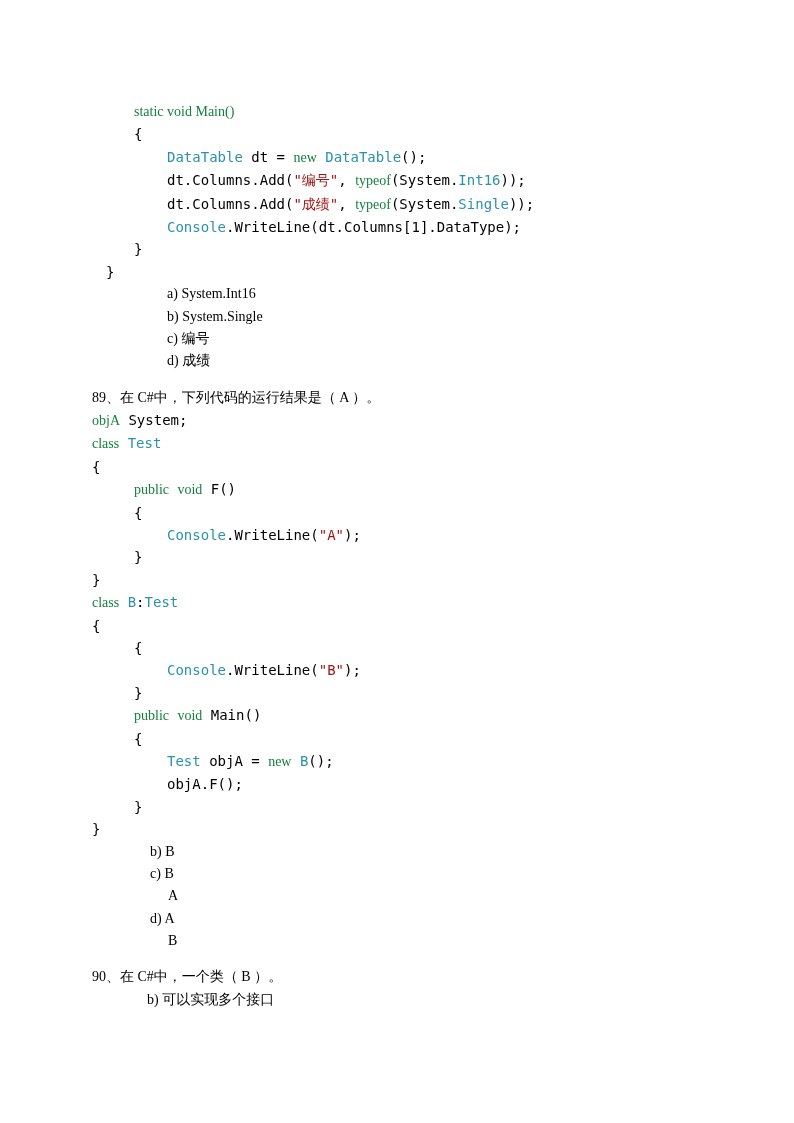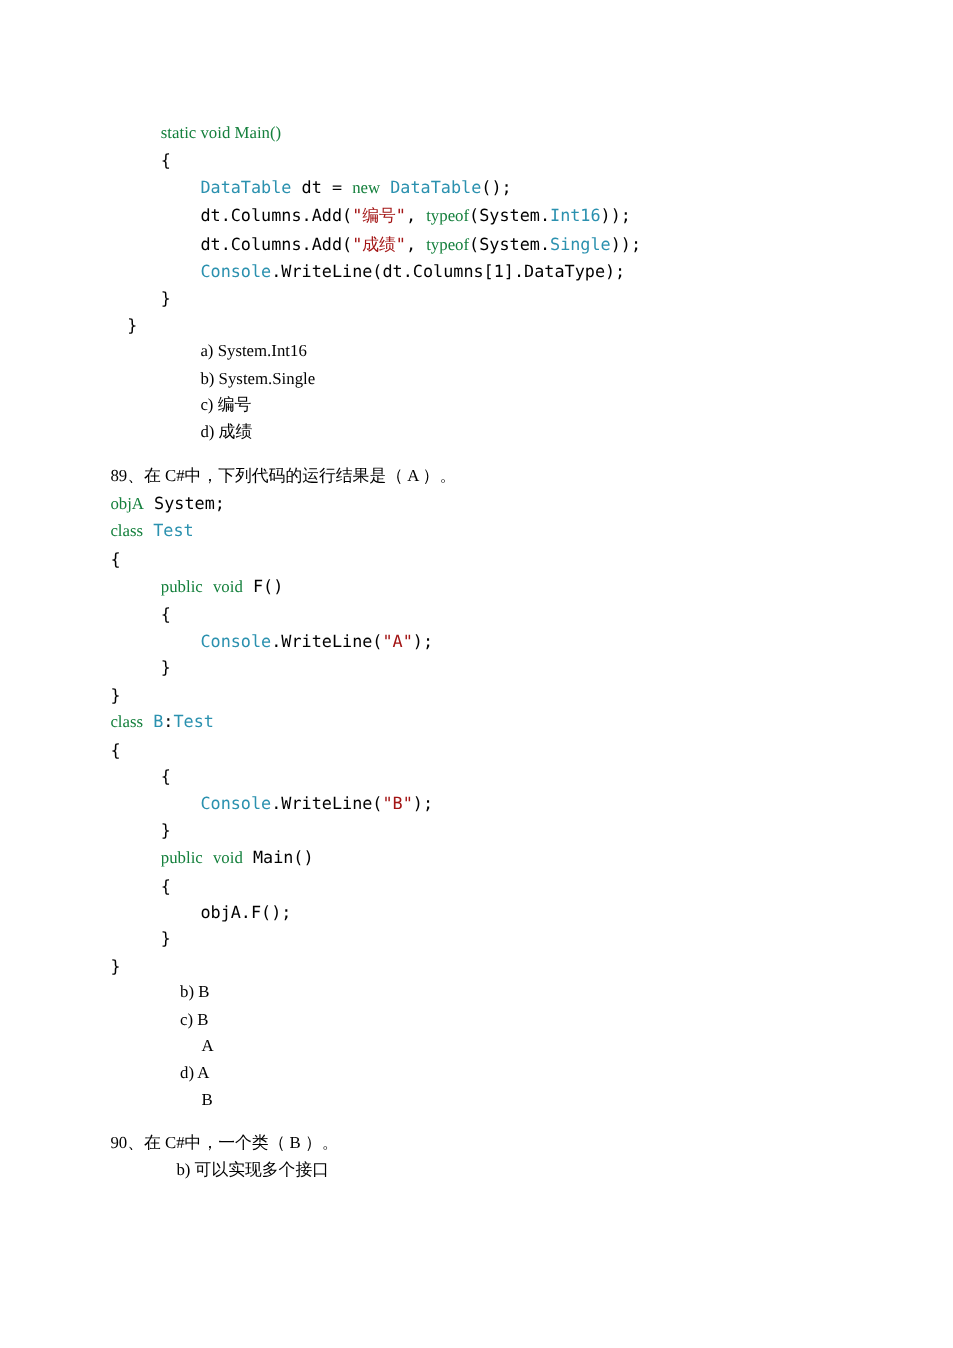--- a/index.html
+++ b/index.html
@@ -66,20 +66,21 @@
   <div class="code-line indent2"><span class="cls-teal">Console</span><span>.WriteLine(</span><span class="str-red">"A"</span><span>);</span></div>
   <div class="code-line indent1">}</div>
   <div class="code-line">}</div>
   <div class="code-line"><span class="kw-blue">class</span><span> </span><span class="cls-teal">B</span><span>:</span><span class="cls-teal">Test</span></div>
   <div class="code-line">{</div>
   <div class="code-line indent1">{</div>
   <div class="code-line indent2"><span class="cls-teal">Console</span><span>.WriteLine(</span><span class="str-red">"B"</span><span>);</span></div>
   <div class="code-line indent1">}</div>
   <div class="code-line indent1"><span class="kw-blue">public</span><span> </span><span class="kw-blue">void</span><span> Main()</span></div>
   <div class="code-line indent1">{</div>
+  <div class="code-line indent2"><span class="cls-teal">Test</span><span> objA = </span><span class="kw-blue">new</span><span> </span><span class="cls-teal">B</span><span>();</span></div>
   <div class="code-line indent2">objA.F();</div>
   <div class="code-line indent1">}</div>
   <div class="code-line">}</div>
 </div>
 
 <div>
   <div class="opt-c">b) B</div>
   <div class="opt-c">c) B</div>
   <div class="opt-c2">A</div>
   <div class="opt-c">d) A</div>

